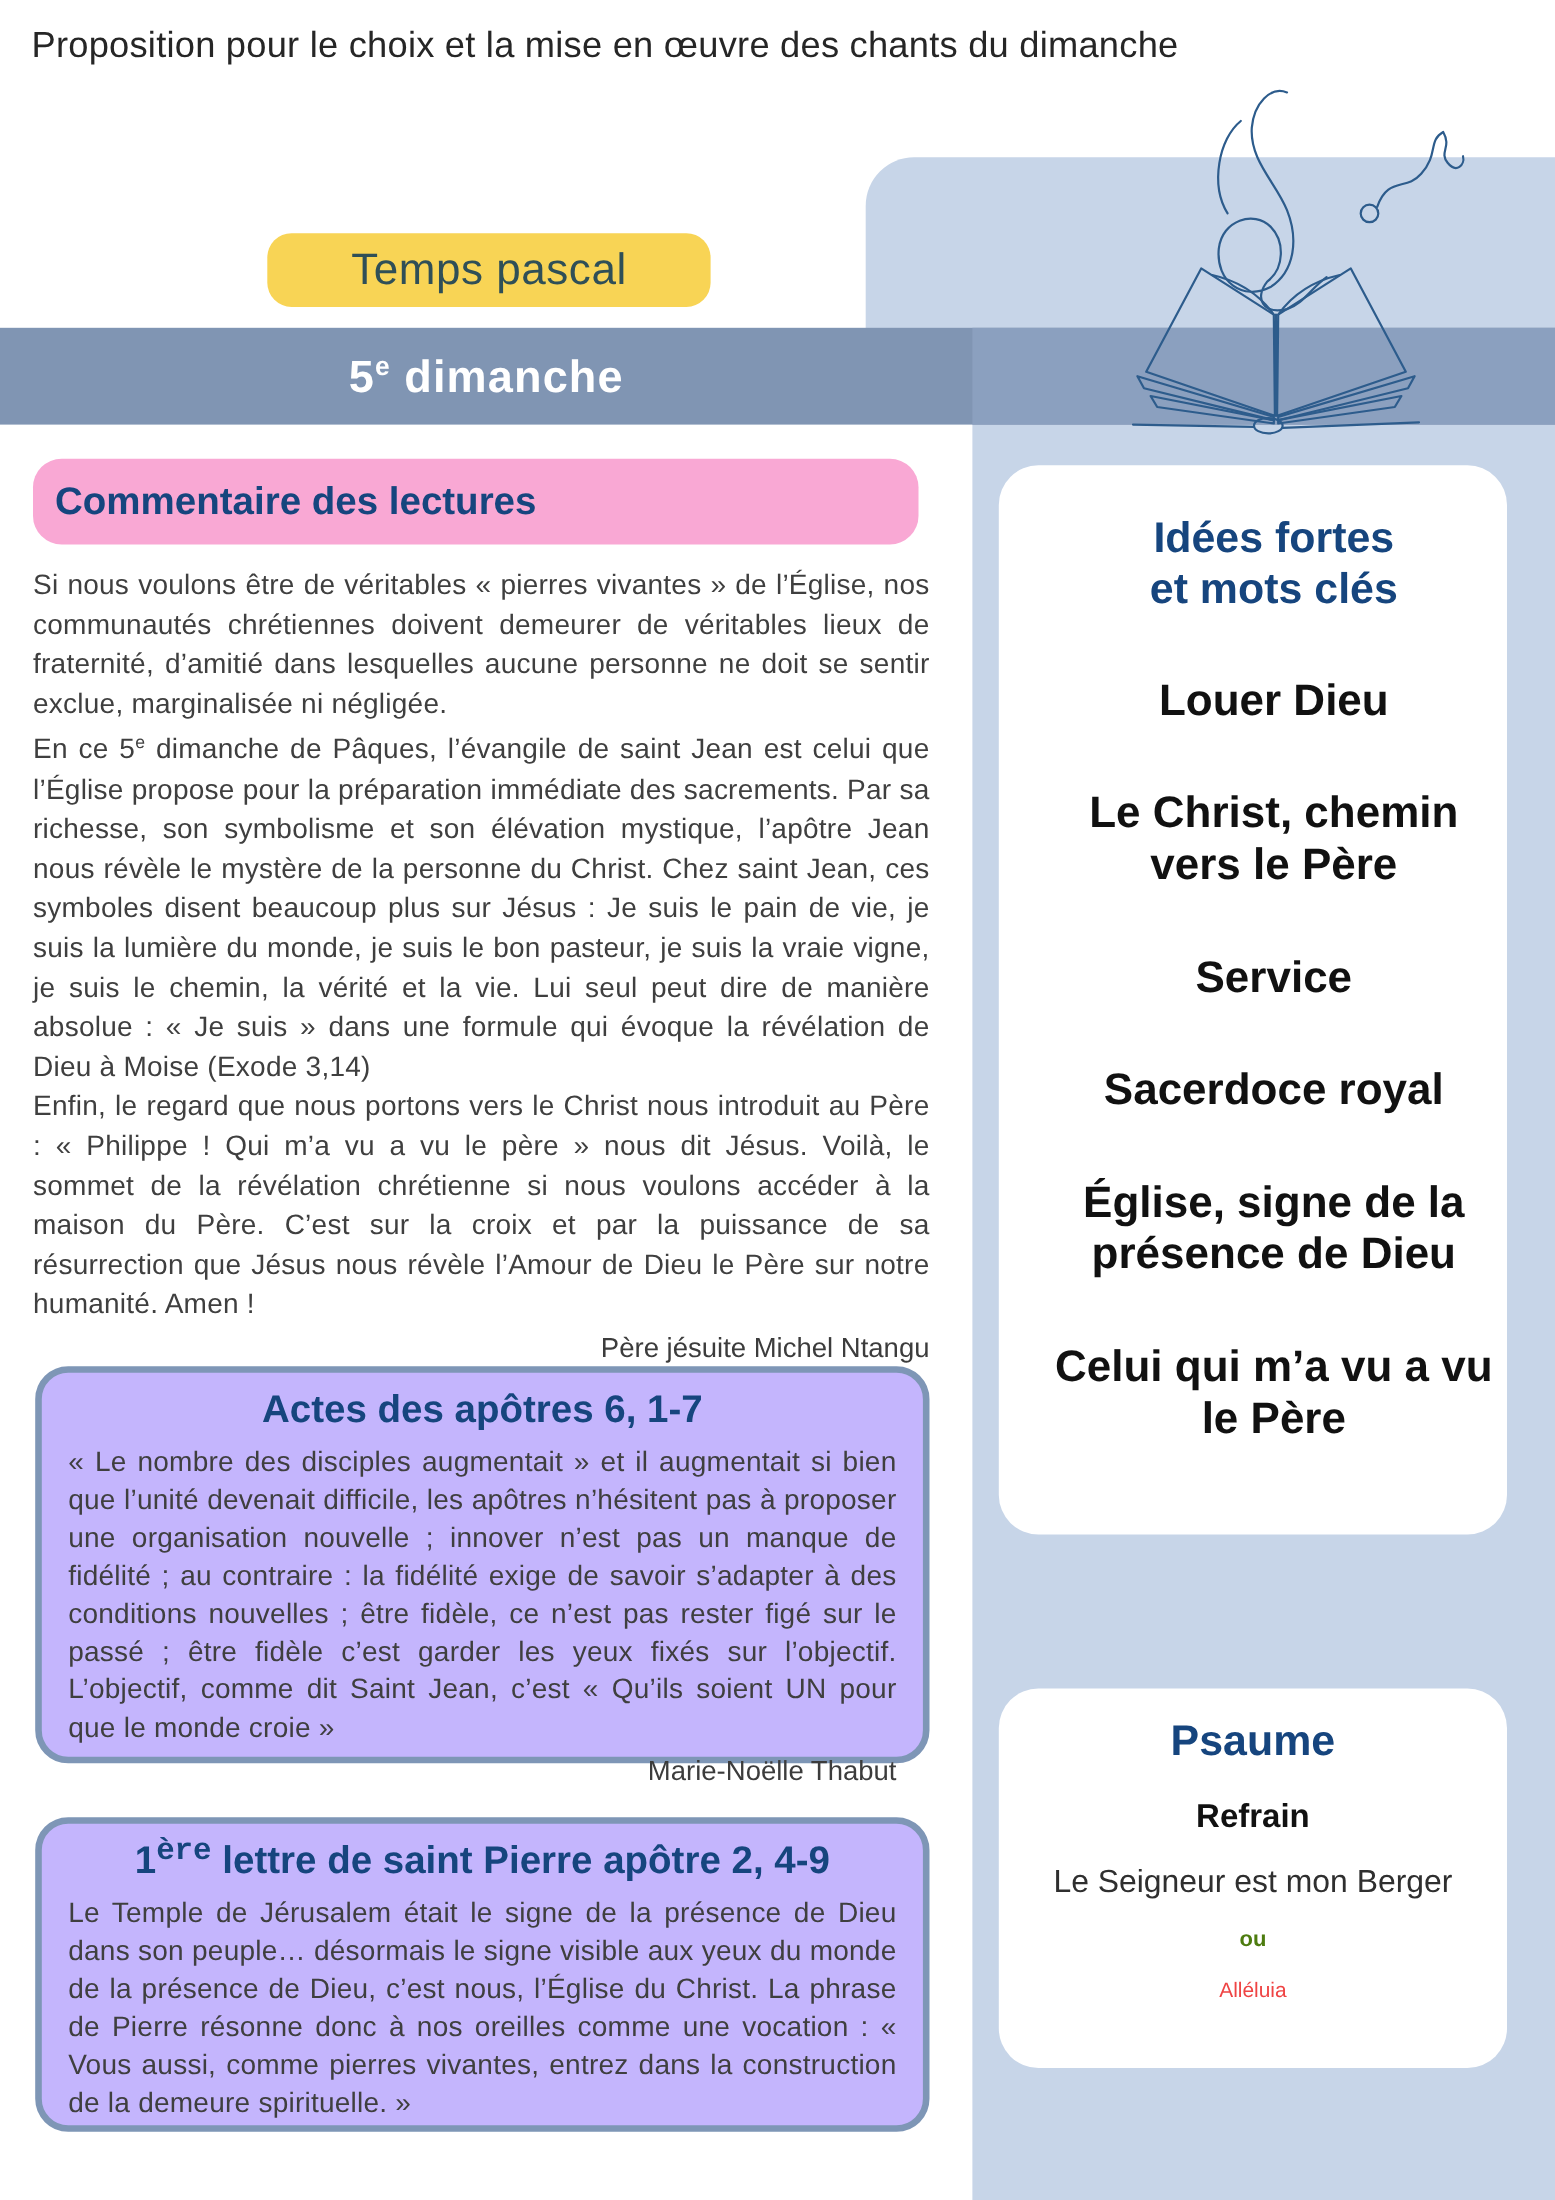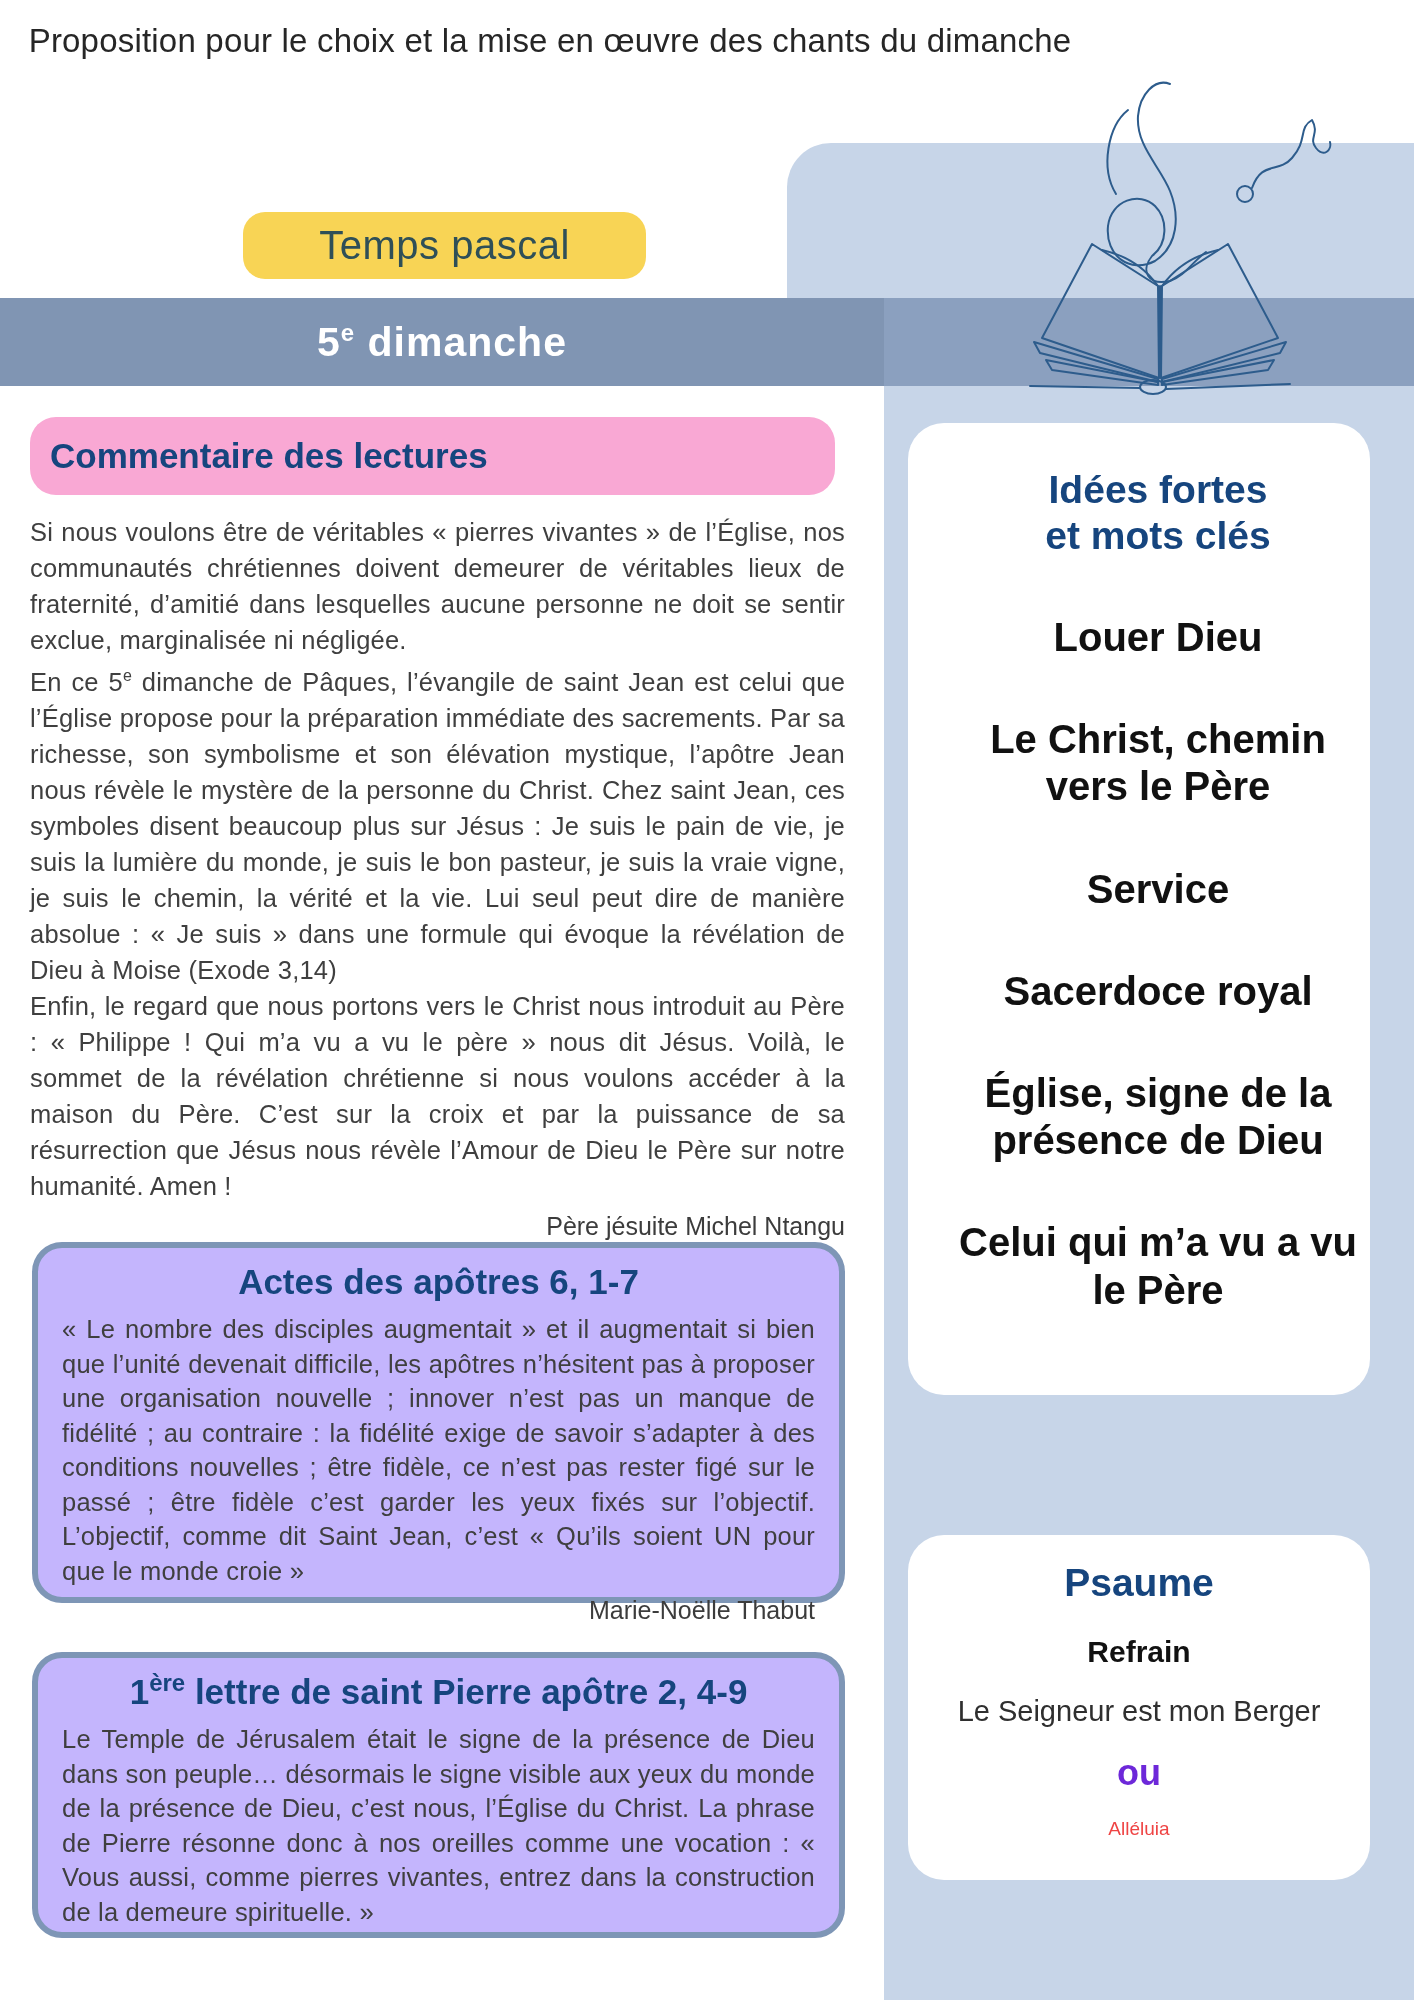--- a/index.html
+++ b/index.html
@@ -39,39 +39,39 @@
   .body-text{margin-top:19px;font-size:25.5px;line-height:36px;color:#3f3f3f;
              text-align:justify;letter-spacing:.2px;}
   .body-text p{margin:0;}
   .attribution{margin-top:8px;text-align:right;font-size:25px;color:#3c3c3c;}
 
   .reading-box{position:absolute;left:32px;width:753px;border:6px solid #7e96b6;
                border-radius:30px;background:#c4b5fd;padding:10px 24px 8px 24px;z-index:2;}
   .box-actes{top:1242px;height:331px;}
   .box-pierre{top:1652px;height:256px;}
   .reading-title{text-align:center;font-size:35px;font-weight:700;color:#16457e;margin:4px 0 10px 0;}
-  .reading-title sup{font-size:24px;line-height:0;}
+  .reading-title sup{font-size:28px;line-height:0;font-family:Liberation Mono, monospace;}
   .reading-body{font-size:25.5px;line-height:34.5px;color:#3f3f3f;text-align:justify;letter-spacing:.2px;}
   .box-attribution{text-align:right;font-size:25px;color:#3c3c3c;margin-top:8px;}
 
   
   .card{position:absolute;background:#ffffff;border-radius:36px;z-index:2;}
   .card-ideas{left:908px;top:423px;width:462px;height:972px;
               display:flex;flex-direction:column;align-items:center;padding-top:44px;box-sizing:border-box;padding-left:38px;}
   .ideas-title{color:#16457e;font-size:39px;font-weight:700;line-height:1.18;text-align:center;}
   .idea-item{color:#111111;font-size:40px;font-weight:700;line-height:1.18;text-align:center;
              margin-top:55px;}
   .idea-item:first-of-type{margin-top:60px;}
 
   .card-psaume{left:908px;top:1535px;width:462px;height:345px;
                display:flex;flex-direction:column;align-items:center;padding-top:26px;box-sizing:border-box;}
   .psaume-title{color:#16457e;font-size:39px;font-weight:700;}
   .psaume-refrain-label{margin-top:30px;color:#111111;font-size:30px;font-weight:700;}
   .psaume-refrain{margin-top:26px;color:#2f2f2f;font-size:29px;}
-  .psaume-or{margin-top:24px;color:#6d28d9;font-size:36px;font-weight:700;}
+  .psaume-or{margin-top:24px;color:#4d7c0f;font-size:20px;font-weight:700;}
   .psaume-alleluia{margin-top:24px;color:#ef4444;font-size:19px;}
 </style>
 </head>
 <body>
 
 <div class="page">
 
   <div class="top-title">Proposition pour le choix et la mise en œuvre des chants du dimanche</div>
   <div class="season-pill">
     <span>Temps pascal</span>

